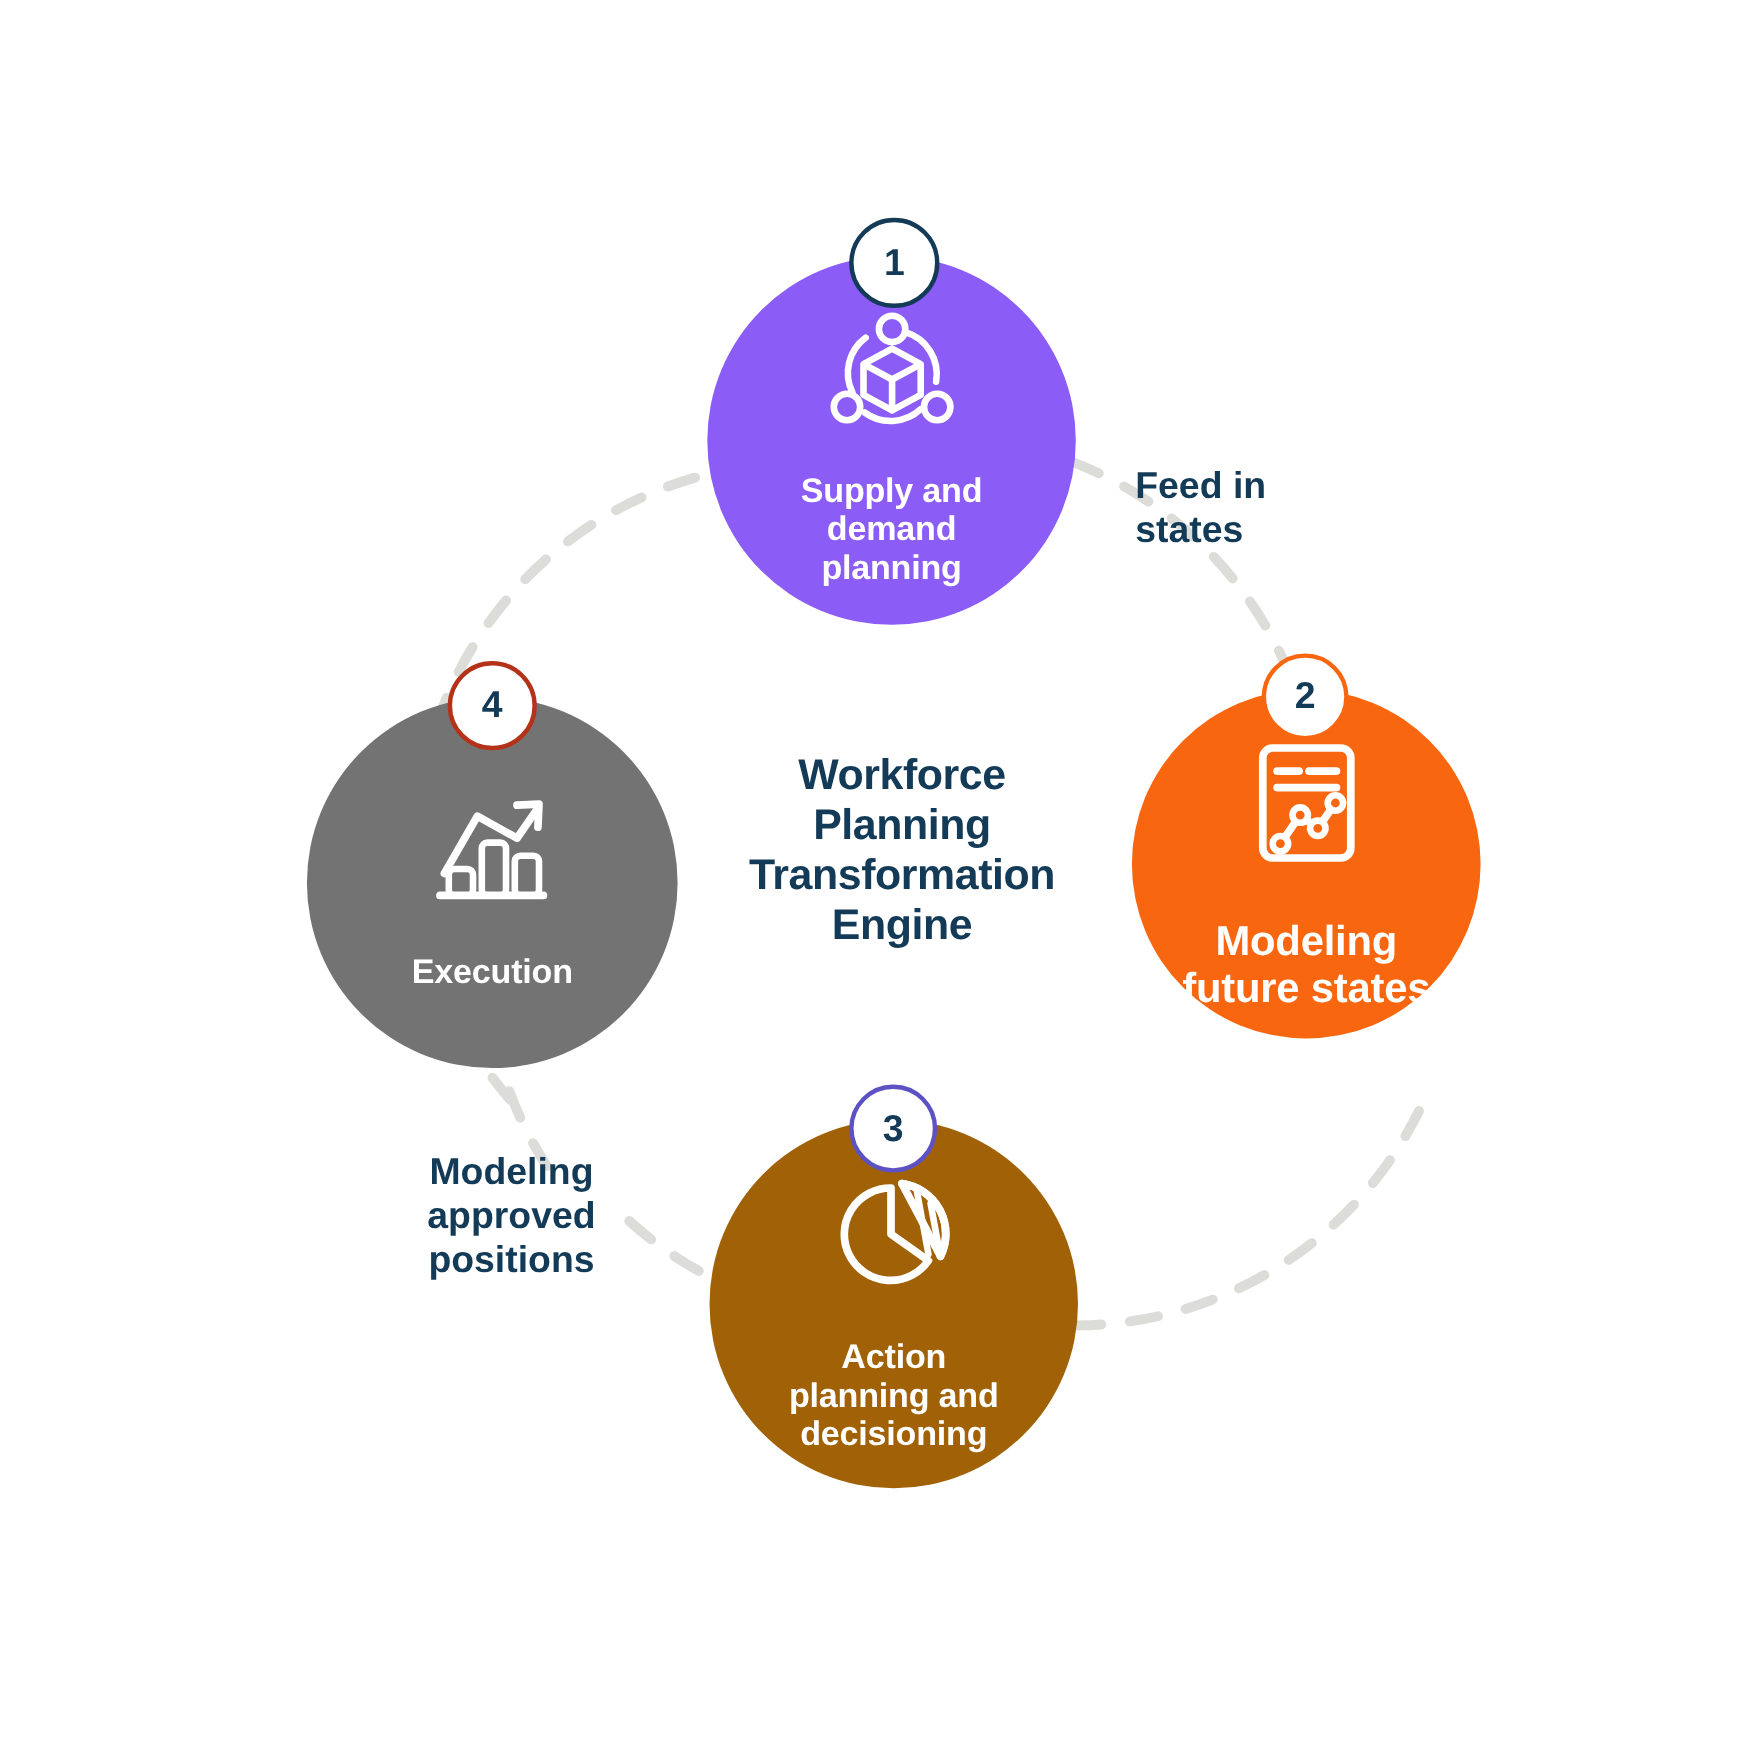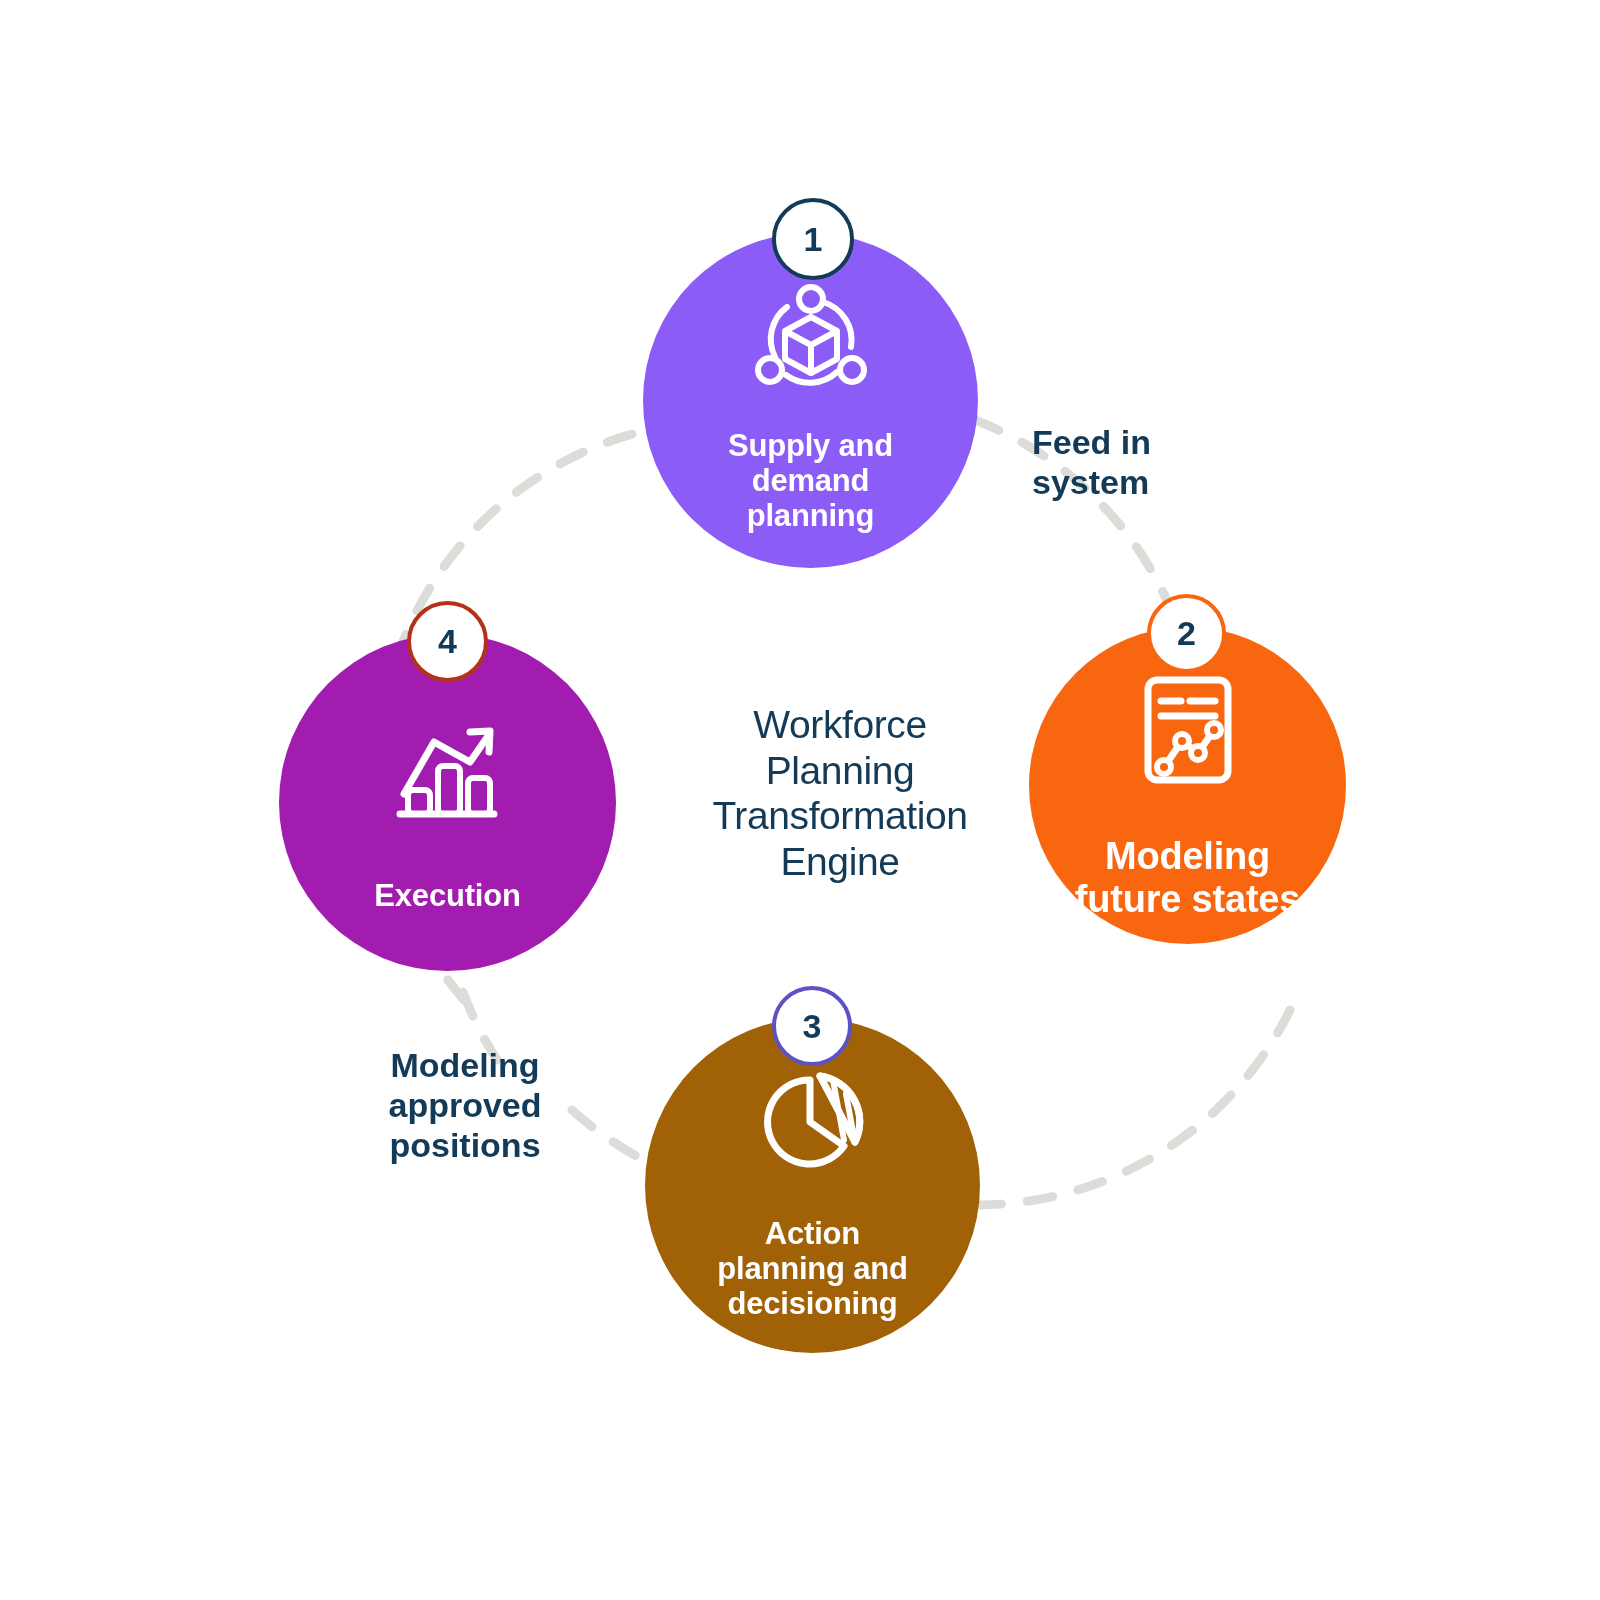--- a/index.html
+++ b/index.html
@@ -103,46 +103,44 @@
     left: 772px; top: 986px;
     width: 80px; height: 80px;
     border: 4px solid #5C52C4;
     font-size: 34px;
   }
 
   
   #node-4 {
     left: 279px; top: 634px;
     width: 337px; height: 337px;
-    background: #a21caf;
-    gap: 12px;
+    background: #737373;
   }
   #node-4 .node-icon { margin-top: 88px; }
   #node-4 .node-label { margin-top: 44px; font-size: 31px; }
   #badge-4 {
     left: 407px; top: 601px;
     width: 81px; height: 81px;
     border: 4px solid #B5321A;
     font-size: 34px;
   }
 
   
   #center-title {
     position: absolute;
-    left: 660px;
+    left: 640px;
     top: 682px;
     width: 360px;
     text-align: center;
     color: #133A56;
-    font-weight: normal;
+    font-weight: bold;
     font-size: 39px;
     line-height: 1.17;
     letter-spacing: -0.4px;
     white-space: pre-line;
-    margin-top: 20px;
   }
 
   
   .outer-label {
     position: absolute;
     color: #133A56;
     font-weight: bold;
     font-size: 34px;
     line-height: 1.17;
     white-space: pre-line;
@@ -260,20 +258,20 @@
   <div class="badge" id="badge-4">
     <span>4</span>
   </div>
 
   <div id="center-title">Workforce
 Planning
 Transformation
 Engine</div>
 
   <div class="outer-label" id="label-feed-in-actuals">Feed in
-system</div>
+states</div>
 
 
   <div class="outer-label" id="label-release-positions">Modeling
 approved
 positions</div>
 
 </div>
 
 </body></html>

